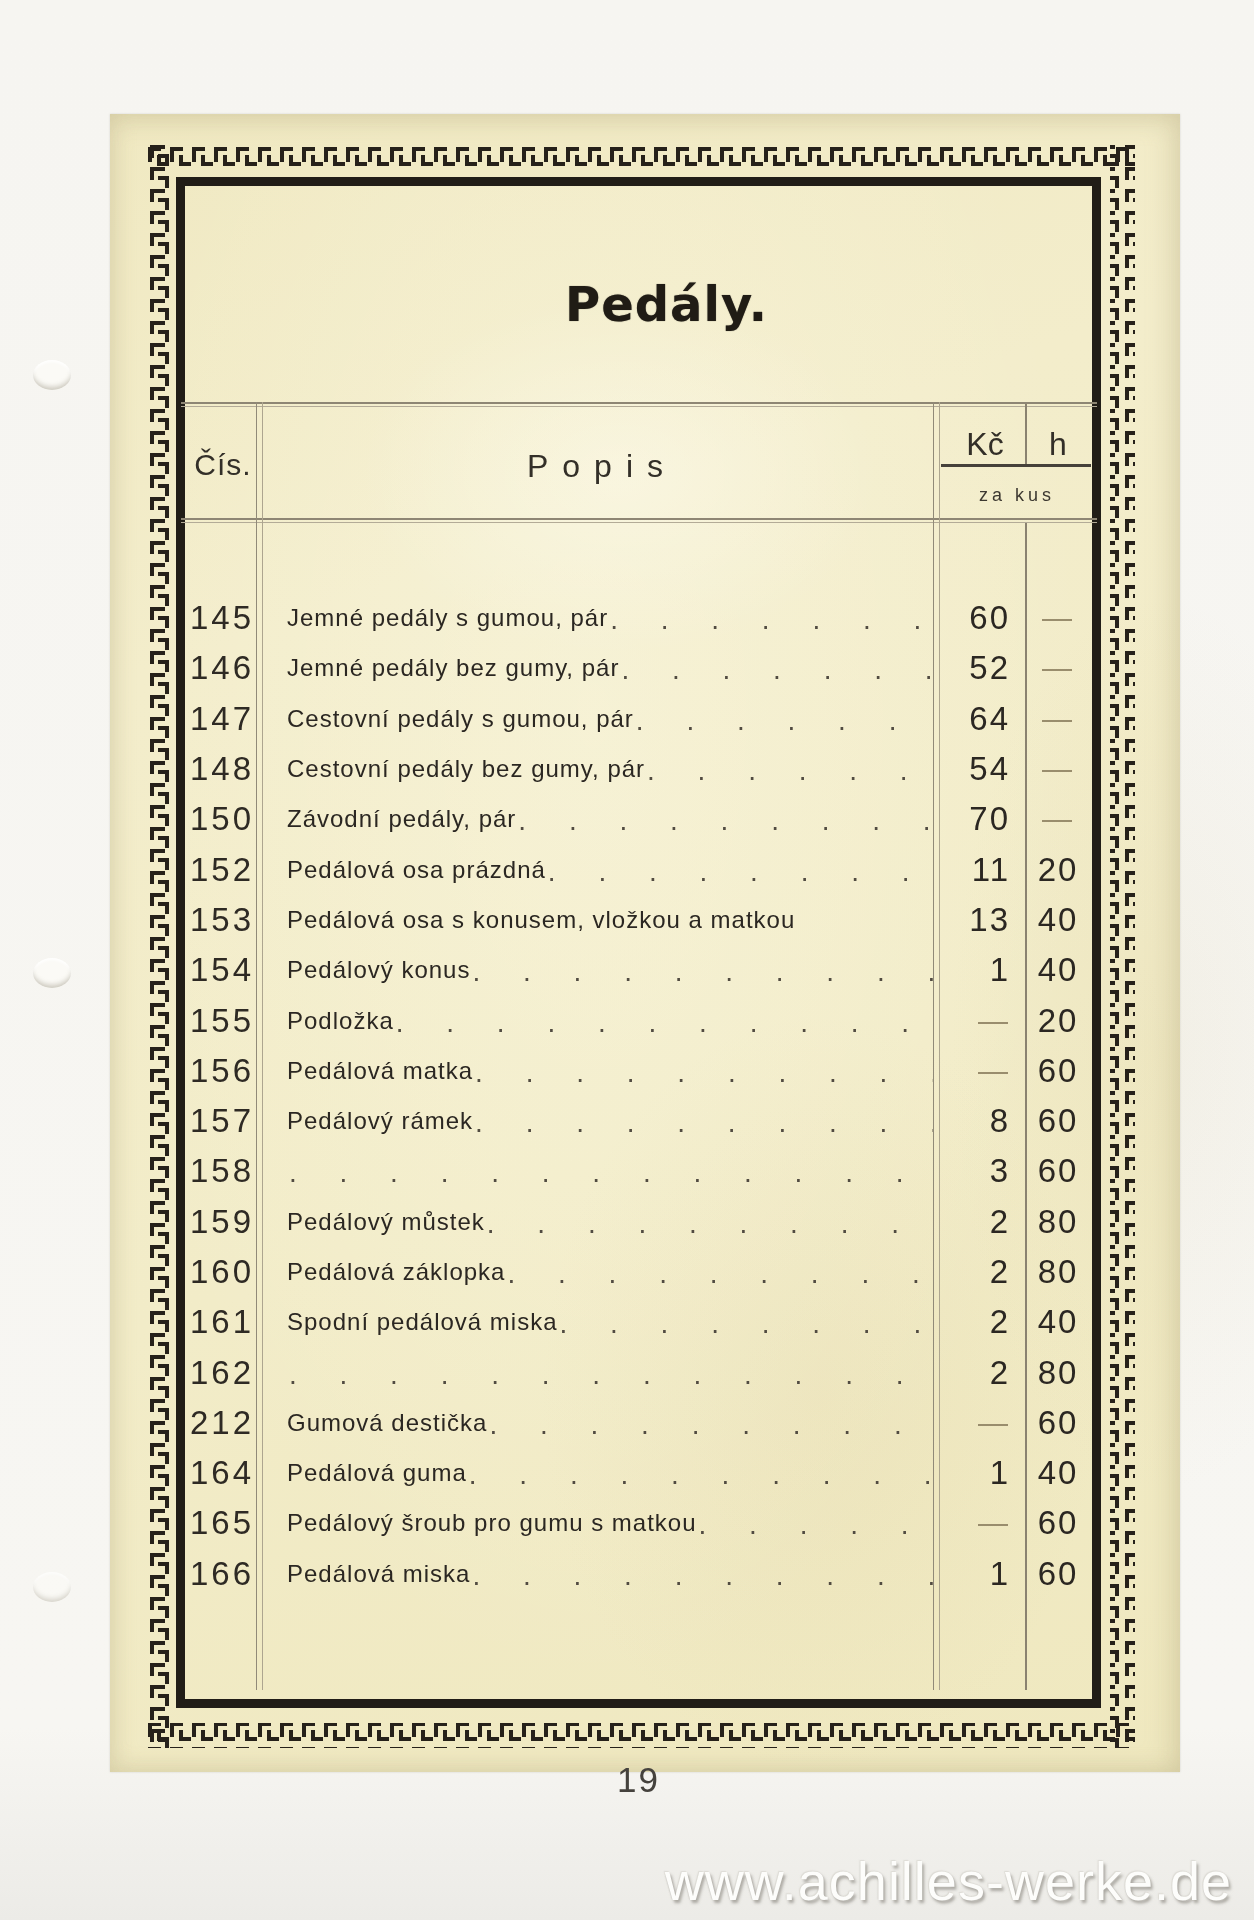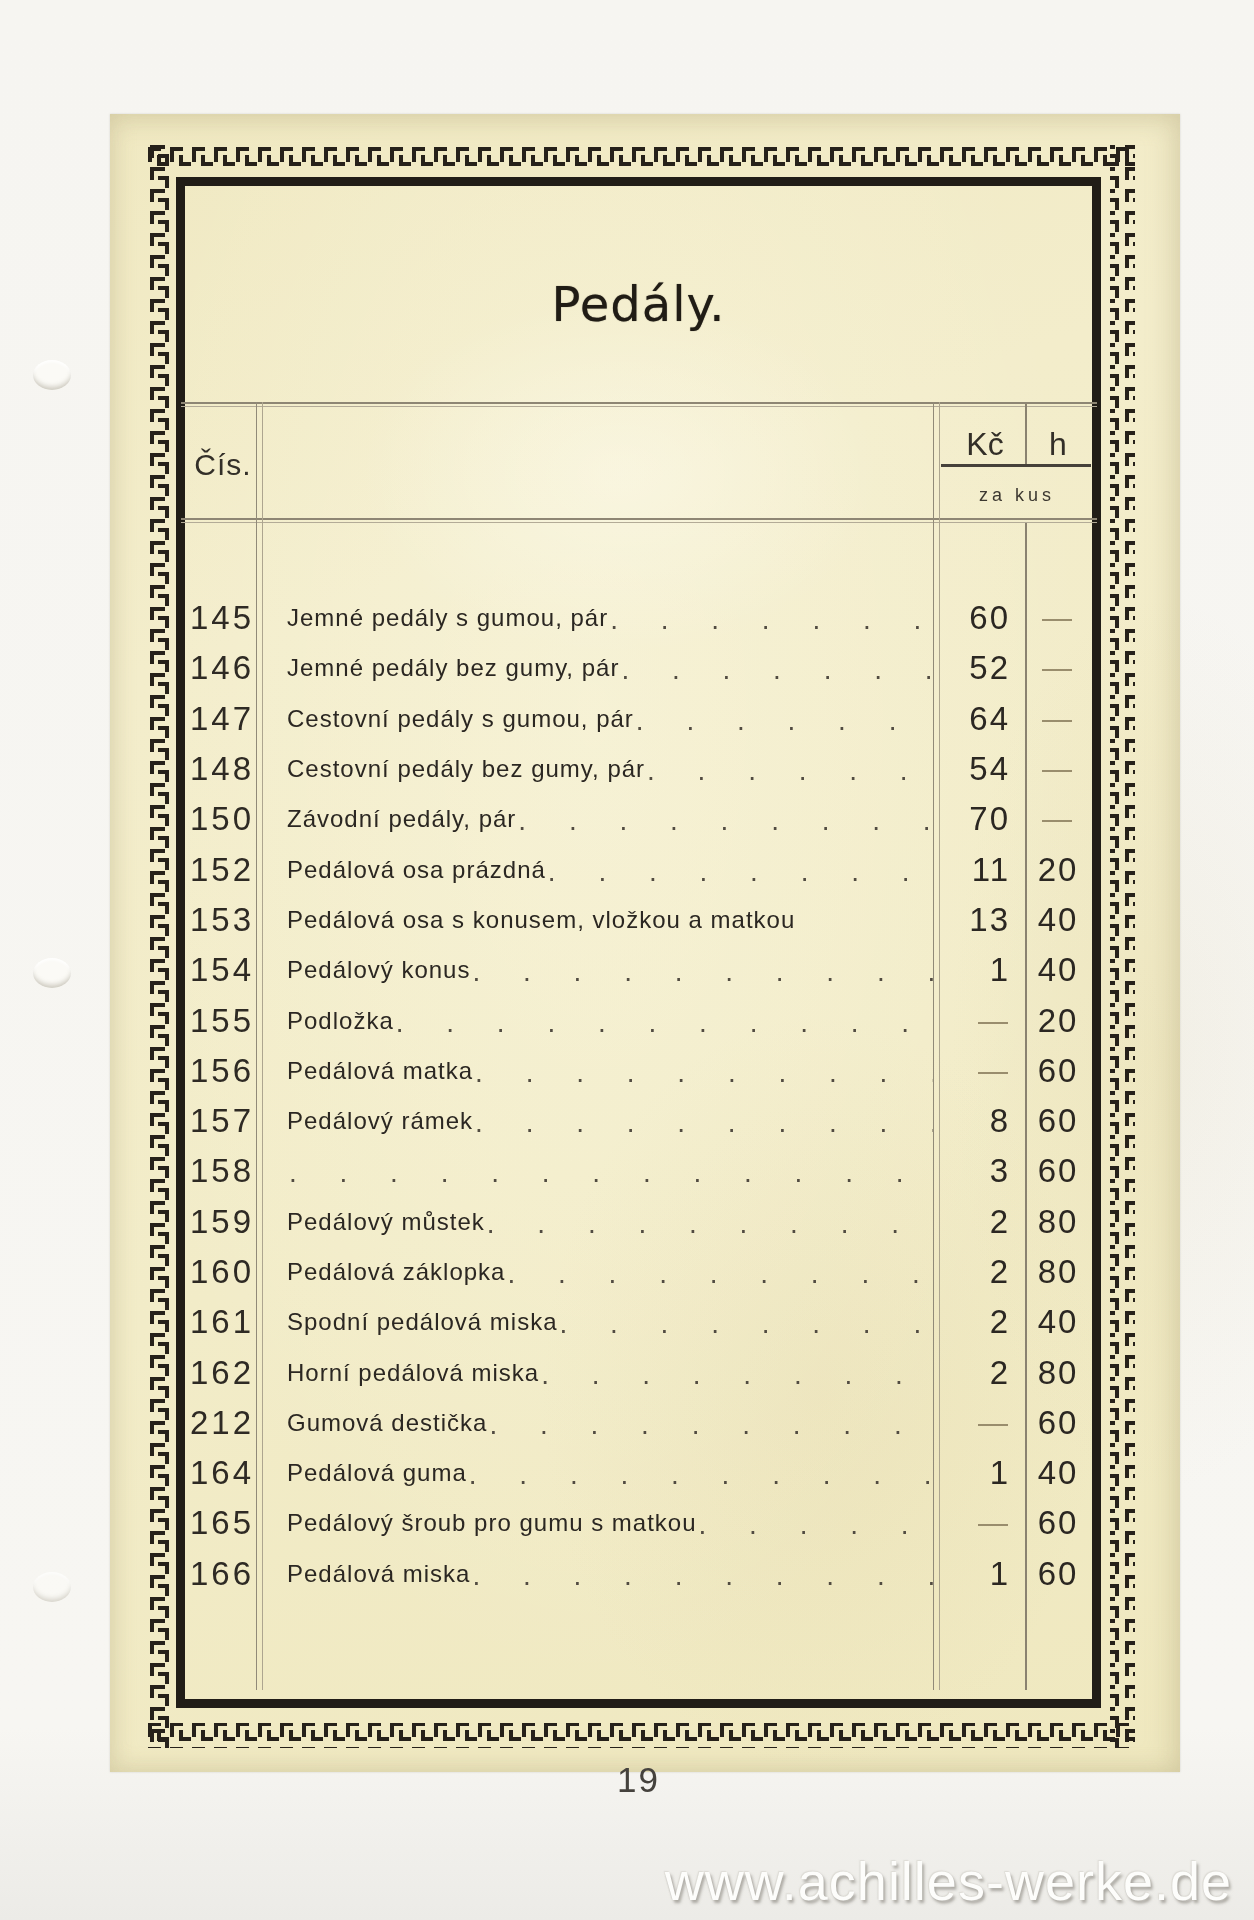--- a/index.html
+++ b/index.html
@@ -35,23 +35,24 @@
   .meander{position:absolute;left:147px;top:144px;}
   
   .frame{
     position:absolute;left:176px;top:177px;width:925px;height:1531px;
     border:9px solid #211d17;box-sizing:border-box;
     background:radial-gradient(ellipse at 45% 35%,rgba(255,253,238,.30),rgba(255,253,238,0) 70%);
   }
   
   .title{
     position:absolute;left:176px;top:276px;width:925px;text-align:center;
-    font-family:"DejaVu Sans",sans-serif;font-weight:400;font-size:48px;
+    font-family:"DejaVu Sans",sans-serif;font-weight:700;font-size:48px;
     letter-spacing:1px;color:#201c15;
     text-shadow:0 0 1px rgba(32,28,21,.6);
+    padding-left:28px;
   }
   
   .hdouble{position:absolute;left:181px;width:916px;height:5px;
     border-top:2px solid #8e8674;border-bottom:1.5px solid #b3ab97;box-sizing:border-box;}
   .vdouble{position:absolute;width:7px;border-left:1.5px solid #918a78;border-right:1.5px solid #ada58f;box-sizing:border-box;}
   .vsingle{position:absolute;width:2px;background:#8a8270;}
   .kchrule{position:absolute;left:941px;top:464px;width:150px;height:3px;background:#46413a;}
   
   .hlabel{position:absolute;color:#332f28;}
   .lab-cis{left:186px;top:448px;width:74px;text-align:center;font-size:30px;letter-spacing:1px;}
@@ -132,20 +133,21 @@
   <div class="hdouble" style="top:402px;"></div>
   <div class="hdouble" style="top:518px;"></div>
   <div class="kchrule"></div>
 
   <div class="vdouble" style="left:256px;top:402px;height:1288px;"></div>
   <div class="vdouble" style="left:933px;top:402px;height:1288px;"></div>
   <div class="vsingle" style="left:1025px;top:404px;height:60px;"></div>
   <div class="vsingle" style="left:1025px;top:523px;height:1167px;"></div>
 
   <div class="hlabel lab-cis">Čís.</div>
+  <div class="hlabel lab-popis">Popis</div>
   <div class="hlabel lab-kc">Kč</div>
   <div class="hlabel lab-h">h</div>
   <div class="hlabel lab-zakus">za kus</div>
 
   <div class="rows">
       <div class="row">
         <span class="cell num">145</span>
         <span class="cell"></span>
         <span class="cell descwrap">
           <span class="desc">Jemné pedály s gumou, pár</span>
@@ -289,21 +291,20 @@
           <span class="desc">Spodní pedálová miska</span>
           <span class="leader">. . . . . . . . . . . . . . . . . . . . . . . .</span>
         </span>
         <span class="cell kc">2</span>
         <span class="cell hh">40</span>
       </div>
       <div class="row">
         <span class="cell num">162</span>
         <span class="cell"></span>
         <span class="cell descwrap">
-          <span class="desc">Horní pedálová miska</span>
           <span class="leader">. . . . . . . . . . . . . . . . . . . . . . . .</span>
         </span>
         <span class="cell kc">2</span>
         <span class="cell hh">80</span>
       </div>
       <div class="row">
         <span class="cell num">212</span>
         <span class="cell"></span>
         <span class="cell descwrap">
           <span class="desc">Gumová destička</span>

